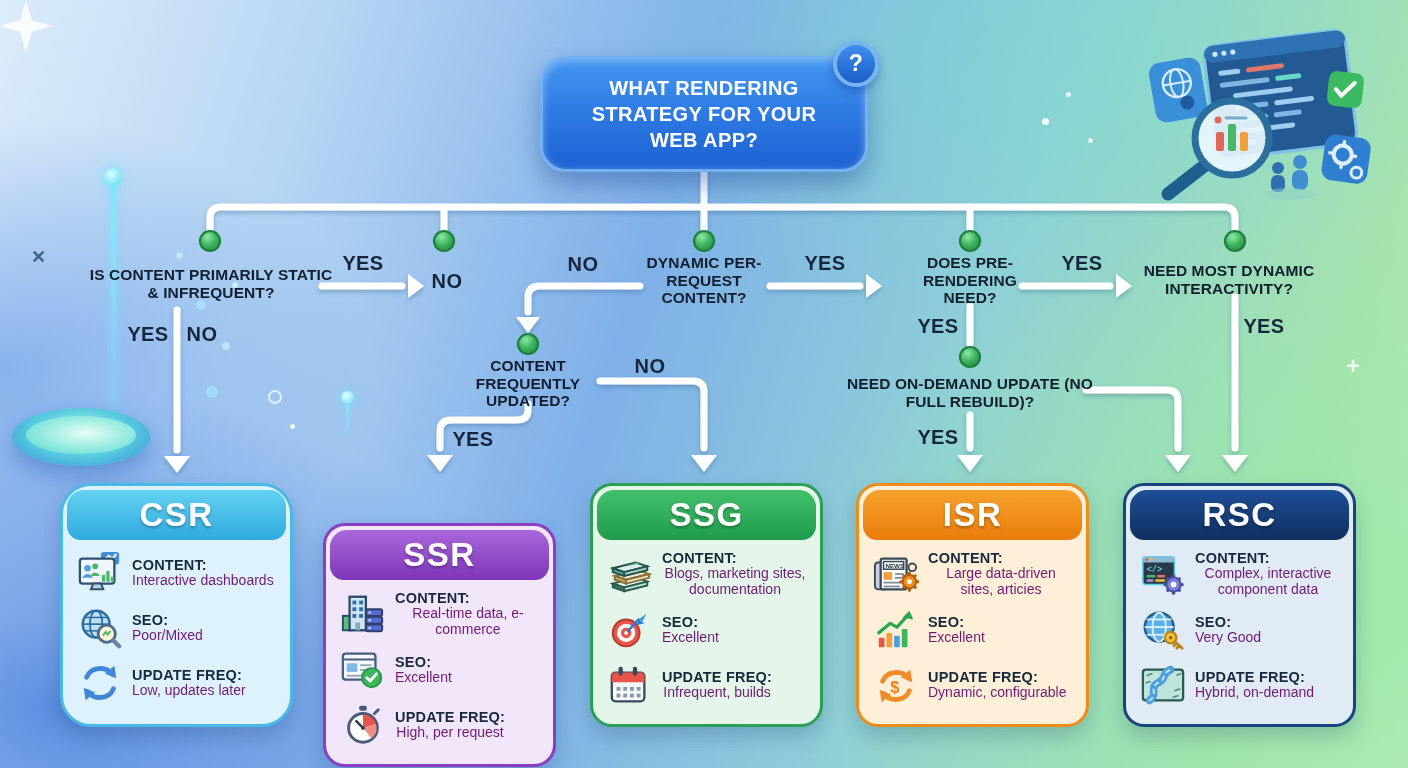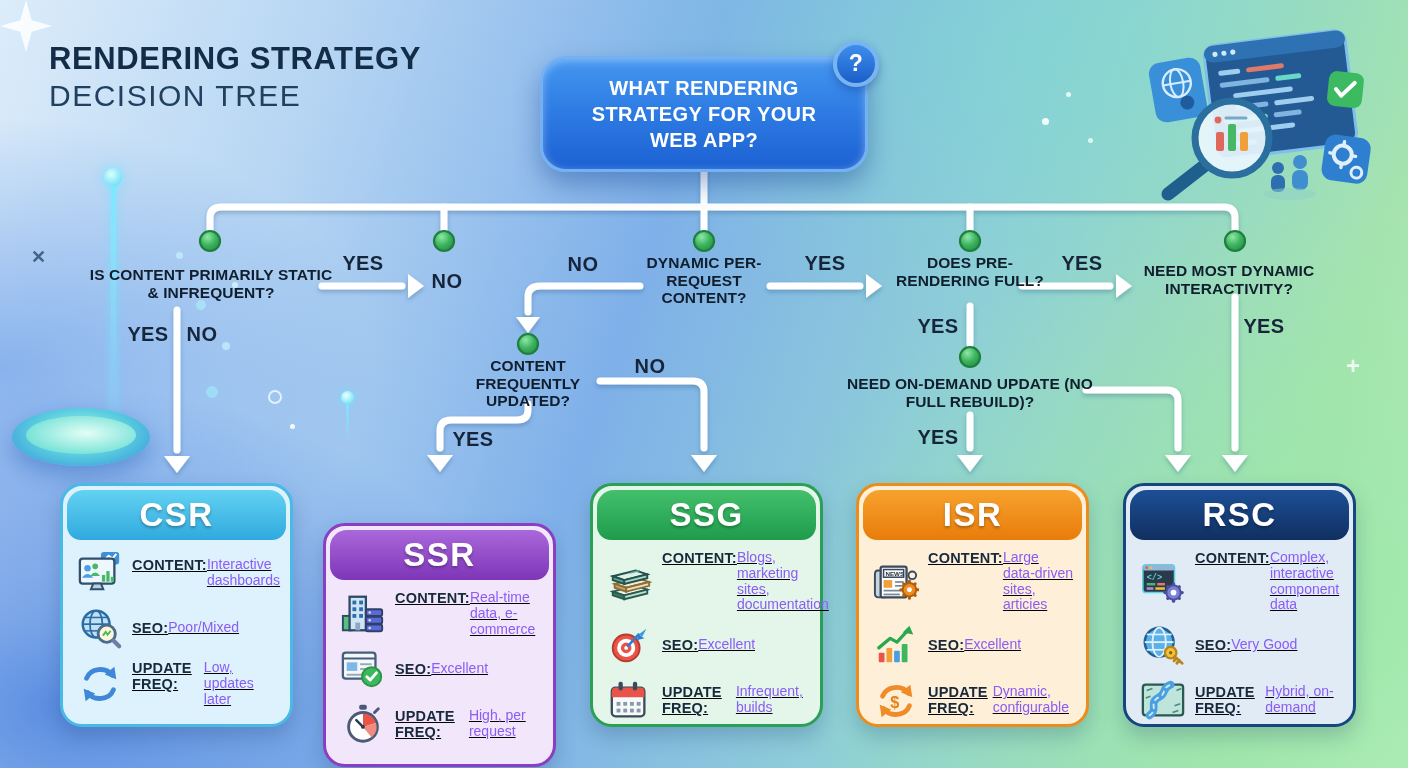--- a/index.html
+++ b/index.html
@@ -54,23 +54,23 @@
   .card-header {
     height:50px; border-radius:17px 17px 14px 14px;
     background:linear-gradient(180deg,var(--hdr-from),var(--hdr-to));
     display:flex; align-items:center; justify-content:center;
     color:#fff; font-size:33px; font-weight:800; letter-spacing:1.5px;
     text-shadow:0 2px 3px rgba(0,0,0,.28);
   }
   .card-body { padding:10px 8px 6px 10px; display:flex; flex-direction:column; gap:9px; }
   .row { display:flex; align-items:center; gap:9px; }
   .icn { flex:0 0 46px; width:46px; height:46px; display:flex; align-items:center; justify-content:center; }
-  .rowtext { display:flex; flex-direction:row;text-decoration:underline; }
+  .rowtext { display:flex; flex-direction:column; }
   .lbl { font-weight:800; font-size:14.5px; color:#18293b; letter-spacing:.2px; }
-  .val { font-weight:400; font-size:14px; color:#8b5cf6; line-height:1.13; }
+  .val { font-weight:400; font-size:14px; color:#701a75; line-height:1.13;text-align:center; }
   
   .deco { position:absolute; z-index:1; }
   #glow-line { left:111px; top:178px; width:5px; height:240px; border-radius:3px;
     background:linear-gradient(180deg,rgba(120,235,255,.9),rgba(120,235,255,.12)); box-shadow:0 0 8px rgba(110,230,255,.8); }
   #glow-dot { left:104px; top:168px; width:18px; height:18px; border-radius:50%;
     background:radial-gradient(circle at 40% 35%, #d9ffff, #4fd8f0); box-shadow:0 0 14px rgba(110,230,255,.95); }
   #disc-outer { left:12px; top:408px; width:138px; height:58px; border-radius:50%;
     background:radial-gradient(ellipse at 50% 42%, #aef6e6 0%, #58cfe0 48%, #2f8fd8 100%);
     box-shadow:0 10px 22px rgba(30,90,180,.4); opacity:.95; }
   #disc-inner { left:26px; top:416px; width:110px; height:38px; border-radius:50%;
@@ -158,24 +158,20 @@
     </g>
     <g>
       <circle cx="140" cy="148" r="6" fill="#2e6fb0"></circle>
         <rect x="133" y="155" width="14" height="17" rx="6" fill="#2e6fb0"></rect>
       <circle cx="162" cy="142" r="7" fill="#3f8fd0"></circle>
         <rect x="154" y="150" width="16" height="20" rx="7" fill="#3f8fd0"></rect>
       <ellipse cx="152" cy="174" rx="26" ry="6" fill="#8fd0c8" opacity=".5"></ellipse>
     </g>
   </svg>
 
-  <div id="title">
-    <div class="t1">RENDERING STRATEGY</div>
-    <div class="t2">DECISION TREE</div>
-  </div>
 
   <div id="qbox">
     <span>WHAT RENDERING STRATEGY FOR YOUR WEB APP?</span>
     <div id="qbadge">
       <span>?</span>
     </div>
   </div>
 
   <svg id="connectors" width="1408" height="768" viewBox="0 0 1408 768">
     <defs>
@@ -223,39 +219,39 @@
       <circle cx="704" cy="241" r="10"></circle>
       <circle cx="970" cy="241" r="10"></circle>
       <circle cx="1235" cy="241" r="10"></circle>
       <circle cx="528" cy="344" r="10"></circle>
       <circle cx="970" cy="357" r="10"></circle>
     </g>
   </svg>
 
   <div class="q" style="left:211px;top:266px;width:250px">IS CONTENT PRIMARILY STATIC &amp; INFREQUENT?</div>
   <div class="q" style="left:704px;top:254px;width:160px">DYNAMIC PER-REQUEST CONTENT?</div>
-  <div class="q" style="left:970px;top:254px;width:150px">DOES PRE-RENDERING FULL?</div>
+  <div class="q" style="left:970px;top:254px;width:150px">DOES PRE-RENDERING NEED?</div>
   <div class="q" style="left:1229px;top:262px;width:220px">NEED MOST DYNAMIC INTERACTIVITY?</div>
   <div class="q" style="left:528px;top:357px;width:140px">CONTENT FREQUENTLY UPDATED?</div>
   <div class="q" style="left:970px;top:375px;width:270px">NEED ON-DEMAND UPDATE (NO FULL REBUILD)?</div>
 
   <div class="lab" style="left:363px;top:263px">YES</div>
   <div class="lab" style="left:447px;top:281px">NO</div>
   <div class="lab" style="left:583px;top:264px">NO</div>
   <div class="lab" style="left:825px;top:263px">YES</div>
   <div class="lab" style="left:1082px;top:263px">YES</div>
   <div class="lab" style="left:148px;top:334px">YES</div>
   <div class="lab" style="left:202px;top:334px">NO</div>
   <div class="lab" style="left:938px;top:326px">YES</div>
   <div class="lab" style="left:1264px;top:326px">YES</div>
   <div class="lab" style="left:473px;top:439px">YES</div>
   <div class="lab" style="left:650px;top:366px">NO</div>
   <div class="lab" style="left:938px;top:437px">YES</div>
 
-  <div class="card" style="left: 60px; --hdr-from: #63d2f2; --hdr-to: #2fa9de; --border: #49b9e6; --body: #ddf2fc;">
+  <div class="card" style="left: 60px; border-radius: 31px; --hdr-from: #63d2f2; --hdr-to: #2fa9de; --border: #49b9e6; --body: #ddf2fc;">
     <div class="card-header">
       <span>CSR</span>
     </div>
     <div class="card-body">
       <div class="row">
         <span class="icn">
           <svg width="46" height="46" viewBox="0 0 48 48">
             <rect x="25" y="2" width="19" height="13" rx="3" fill="#3f8fd8"></rect>
             <polyline points="28,11 33,6 37,9 41,4" stroke="#fff" stroke-width="2" fill="none"></polyline>
             <rect x="3" y="9" width="36" height="26" rx="3" fill="#eef7fd" stroke="#31506e" stroke-width="2.4"></rect>

